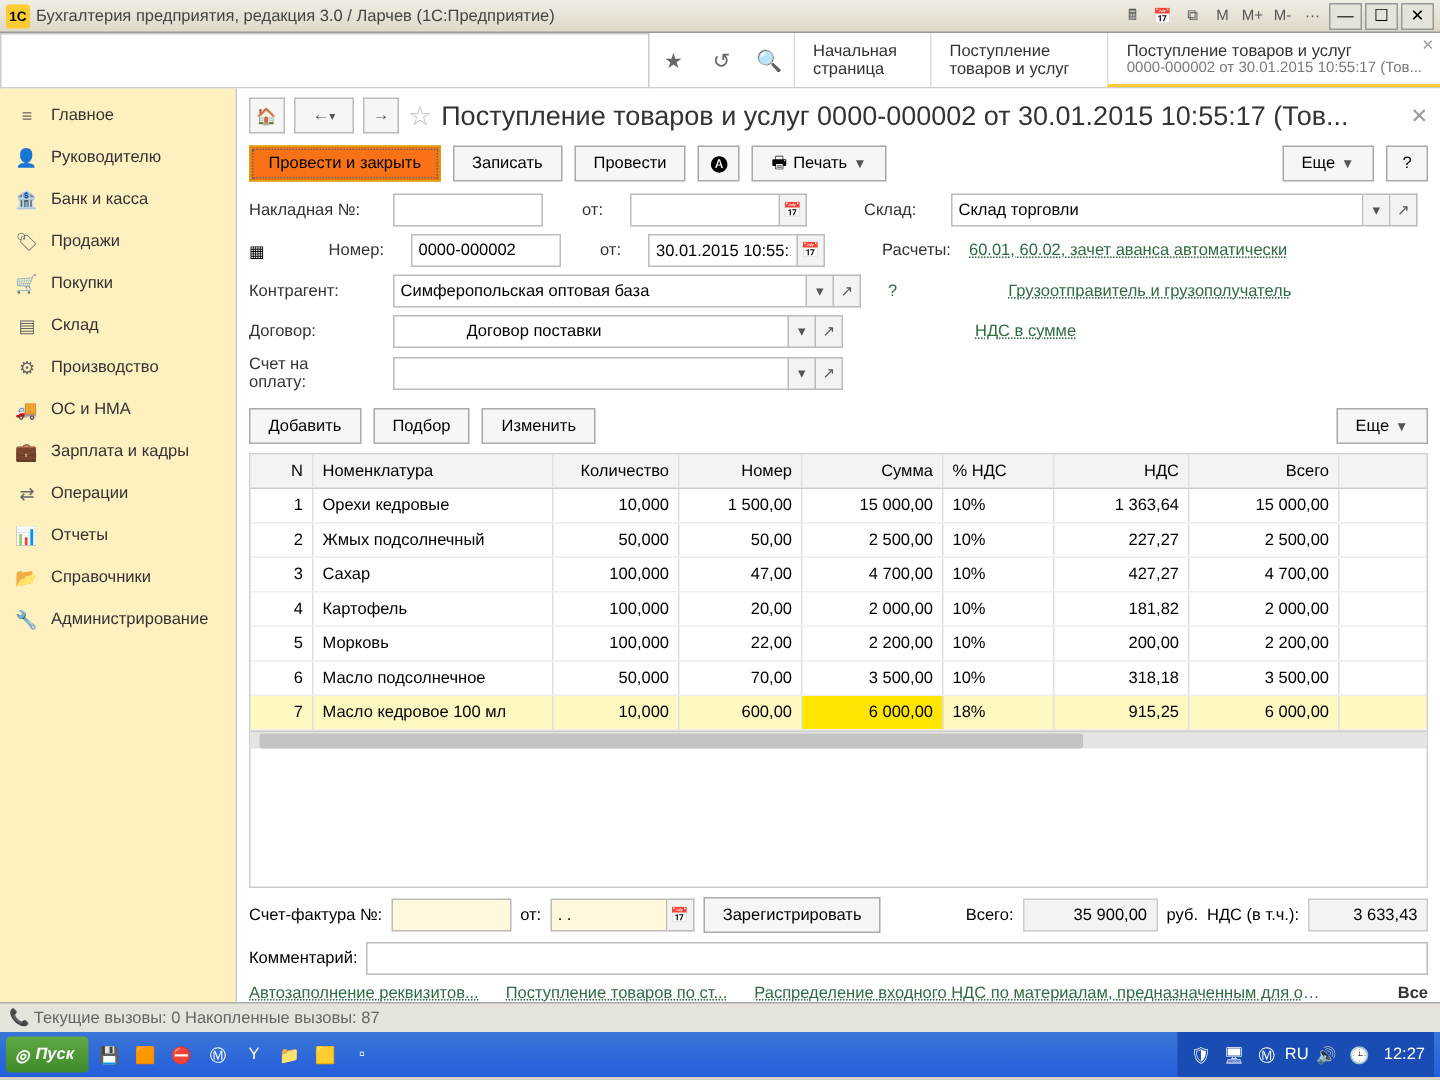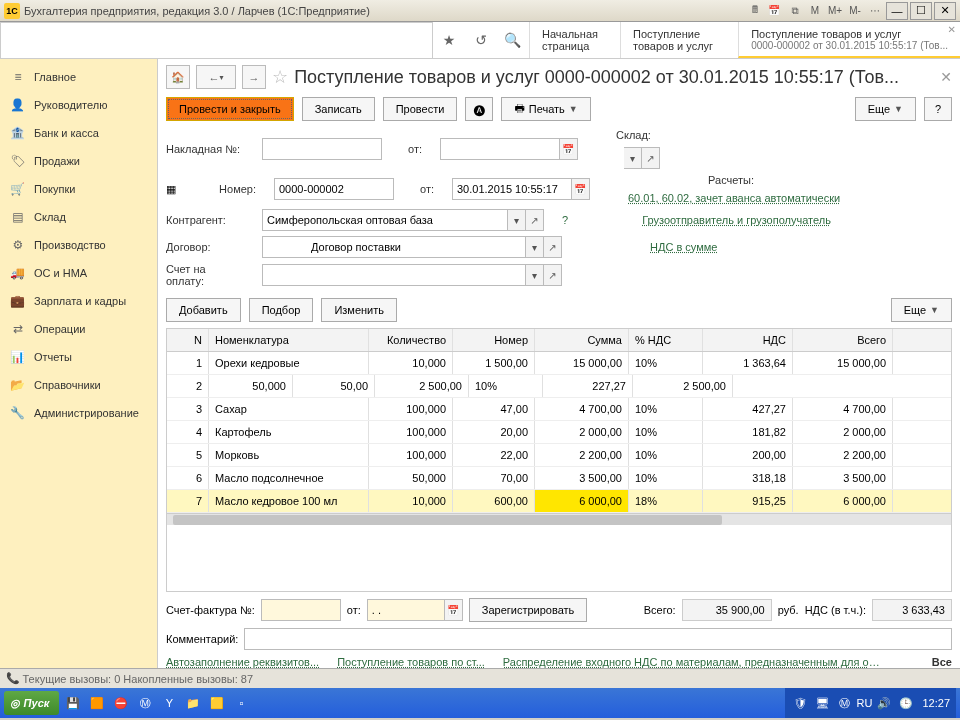--- a/index.html
+++ b/index.html
@@ -46,26 +46,26 @@
   .btn.icon-only { width: 28px; padding: 0; justify-content: center; }
   .btn .caret { font-size: 9px; color: #555; }
   .spacer { flex: 1; }
 
   .form-row { display: flex; align-items: center; margin-bottom: 5px; gap: 18px; }
   .form-row .label { color: #333; }
   .form-row .label.w1 { width: 78px; text-align: left; }
   .form-row .label.wot { width: 22px; text-align: right; }
   .input { height: 22px; border: 1px solid #bbb; background: #fff; padding: 0 4px; }
   .input.yellow { background: #fff8dc; }
-  .input.w120 { width: 120px; }
-  .input.w240 { width: 246px; }
+  .input.w120 { width: 100px; }
+  .input.w240 { width: 276px; }
   .input.w280 { width: 275px; }
   .input-grp { display: flex; }
   .input-grp .ibtn { width: 18px; height: 22px; border: 1px solid #bbb; border-left: none; background: #f3f3f3; display: inline-flex; align-items: center; justify-content: center; color: #555; font-size: 10px; cursor: pointer; }
-  .col-right { margin-left: 20px; display: flex; align-items: center; gap: 6px; flex-direction: column; }
+  .col-right { margin-left: 20px; display: flex; align-items: center; gap: 6px; }
   .link { color: #2e6b3f; text-decoration: underline dotted; cursor: pointer; }
   .q { color: #2e6b3f; }
 
   .table-toolbar { display: flex; gap: 8px; margin: 6px 0; }
 
   .grid { border: 1px solid #ccc; flex: 1; min-height: 200px; overflow: hidden; display: flex; flex-direction: column; }
   .ghead { display: flex; background: #f3f3f3; border-bottom: 1px solid #ccc; }
   .ghead .gc, .grow .gc { padding: 5px 6px; border-right: 1px solid #e0e0e0; overflow: hidden; white-space: nowrap; }
   .gc.n { width: 42px; text-align: right; }
   .gc.nom { width: 160px; }
@@ -238,20 +238,21 @@
         <span class="label w1">Накладная №:</span>
         <input class="input w120" style="">
         <span class="label wot">от:</span>
         <div class="input-grp">
             <input class="input w120" style="">
             <span class="ibtn">📅</span>
           </div>
         <div class="col-right">
           <span class="label" style="width:52px">Склад:</span>
           <div class="input-grp">
+              <input class="input w280" value="Склад торговли" style="">
               <span class="ibtn">▾</span>
               <span class="ibtn">↗</span>
             </div>
         </div>
       </div>
 
       <div class="form-row">
         <span style="width:14px">▦</span>
         <span class="label" style="width:58px;text-align:right">Номер:</span>
         <input class="input w120" value="0000-000002" style="">
@@ -328,20 +329,21 @@
               <div class="gc nom">Орехи кедровые</div>
               <div class="gc qty">10,000</div>
               <div class="gc price">1 500,00</div>
               <div class="gc sum">15 000,00</div>
               <div class="gc vat">10%</div>
               <div class="gc vatv">1 363,64</div>
               <div class="gc total">15 000,00</div>
             </div>
             <div class="grow">
               <div class="gc n">2</div>
+              <div class="gc nom">Жмых подсолнечный</div>
               <div class="gc qty">50,000</div>
               <div class="gc price">50,00</div>
               <div class="gc sum">2 500,00</div>
               <div class="gc vat">10%</div>
               <div class="gc vatv">227,27</div>
               <div class="gc total">2 500,00</div>
             </div>
             <div class="grow">
               <div class="gc n">3</div>
               <div class="gc nom">Сахар</div>

